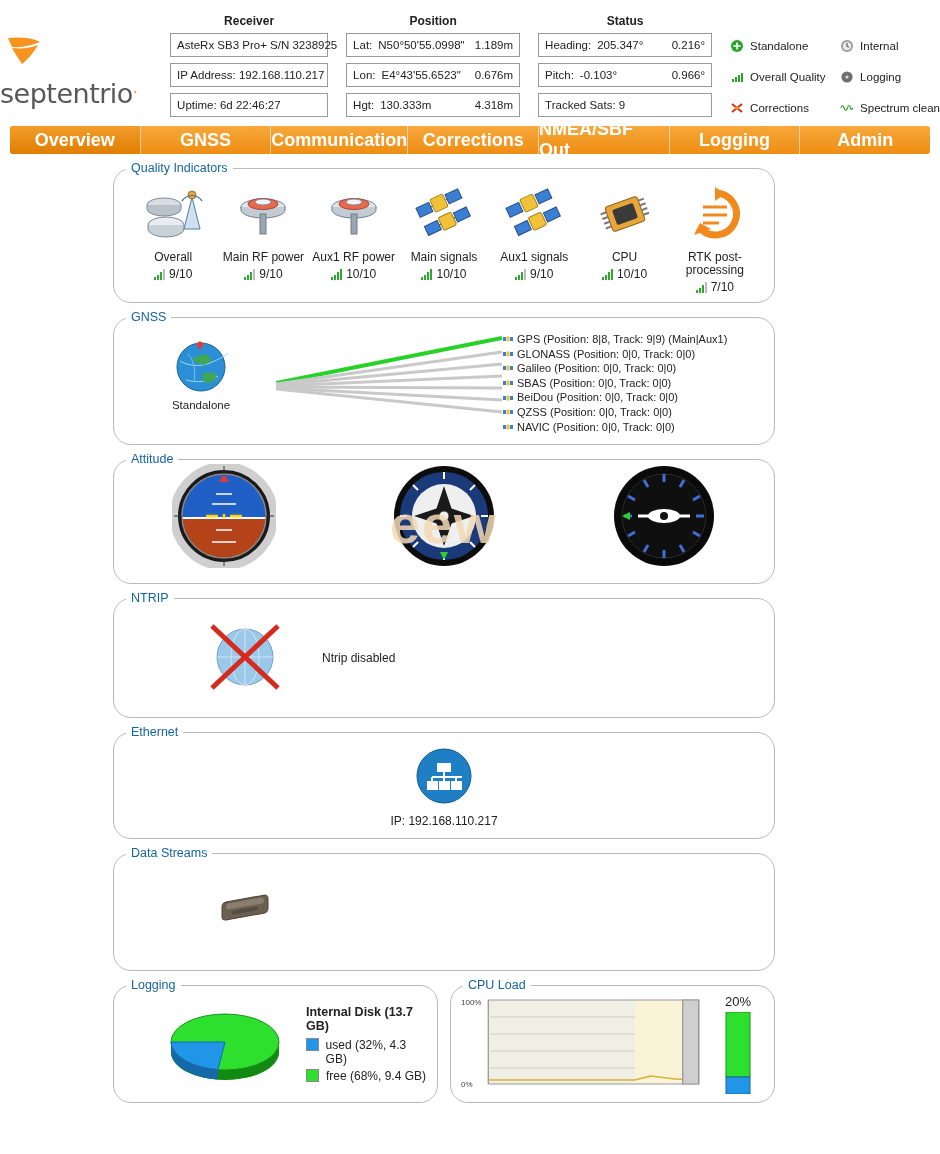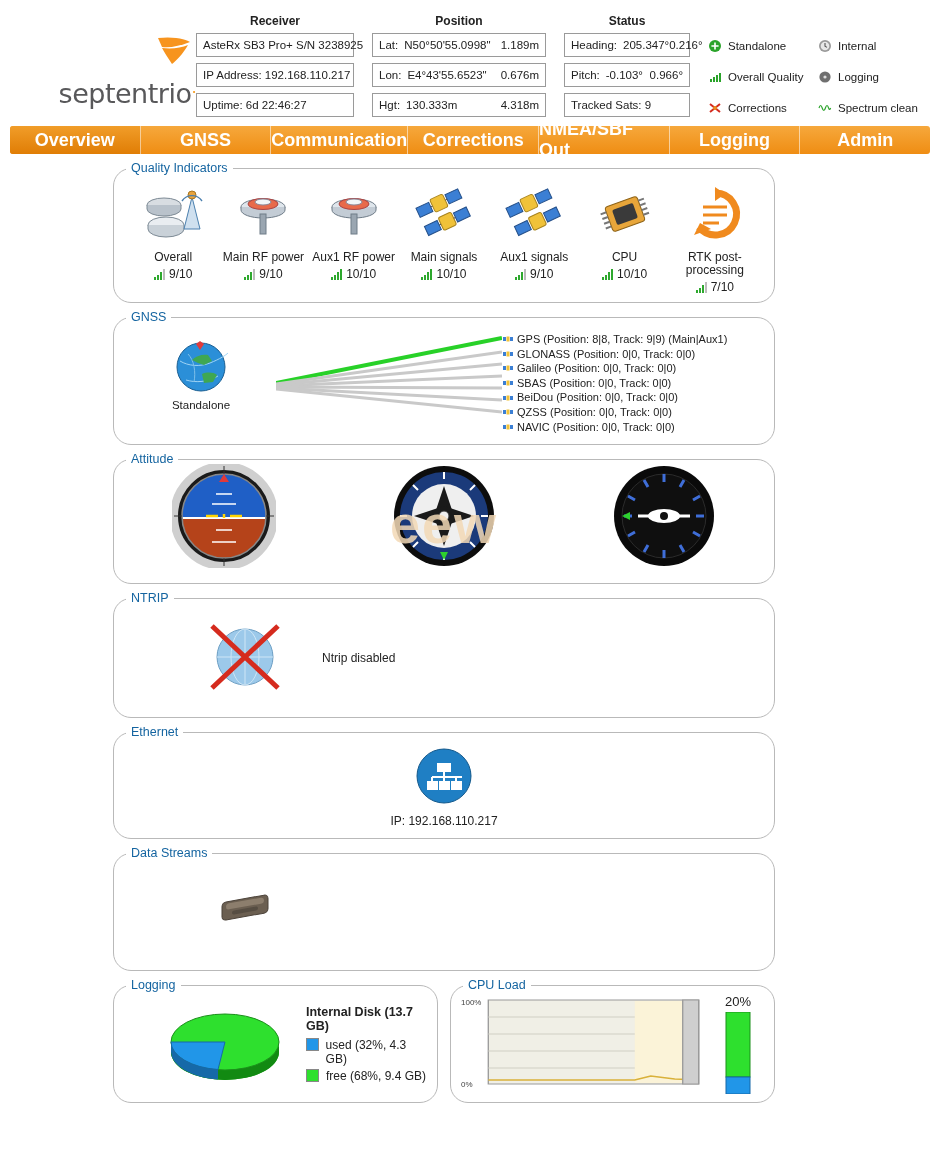--- a/index.html
+++ b/index.html
@@ -9,39 +9,39 @@
     background: #ffffff;
     font-family: "Liberation Sans", sans-serif;
     font-size: 12px;
     color: #222;
     position: relative;
     overflow: hidden;
   }
 
   
   .header { display:flex; padding: 8px 0 0 0; height: 122px; }
-  .logo-wrap { width: 196px; display:flex; flex-direction:column; align-items:flex-end; justify-content:flex-start; padding-top: 22px;}
+  .logo-wrap { width: 196px; display:flex; flex-direction:column; align-items:flex-start; justify-content:flex-start; padding-top: 22px;}
   .logo-mark { width: 46px; height: 46px; position: relative; }
   .logo-mark svg { display:block; }
   .logo-text { font-size: 27px; color:#58585a; letter-spacing:-0.5px; margin-top:2px; font-family:"DejaVu Sans", sans-serif;}
   .logo-text .dot { color:#f59b1e; font-size: 16px; vertical-align: super;}
 
   .infocols { display:flex; gap: 18px; padding-top: 6px; }
   .infocol { }
   .infocol .coltitle { text-align:center; font-weight:bold; font-size:12px; margin-bottom:5px; }
   .field {
     border:1px solid #9a9a9a; background:#fff; height:24px; margin-bottom:6px;
     display:flex; align-items:center; padding: 0 6px; font-size:11.5px; white-space:nowrap;
   }
   .field .lbl { color:#222; }
   .field .v1 { margin-left:6px; }
   .field .v2 { margin-left:auto; }
   .c-recv .field { width: 158px; }
   .c-pos  .field { width: 174px; }
-  .c-stat .field { width: 126px; }
+  .c-stat .field { width: 174px; }
 
   .legend { padding-top: 24px; margin-left: 18px; display:grid; grid-template-columns: 92px auto; gap: 3px 18px; font-size:11.5px; align-items:center;}
   .legend .item { display:flex; align-items:center; gap:6px; white-space:nowrap;}
   .legend .ic { width:14px; height:14px; display:inline-block; flex:none; }
 
   
   .nav {
     display:flex; margin: 4px 10px 0 10px; height: 28px;
     background: linear-gradient(#f6a83c, #ef8d13);
     border-radius: 3px;

